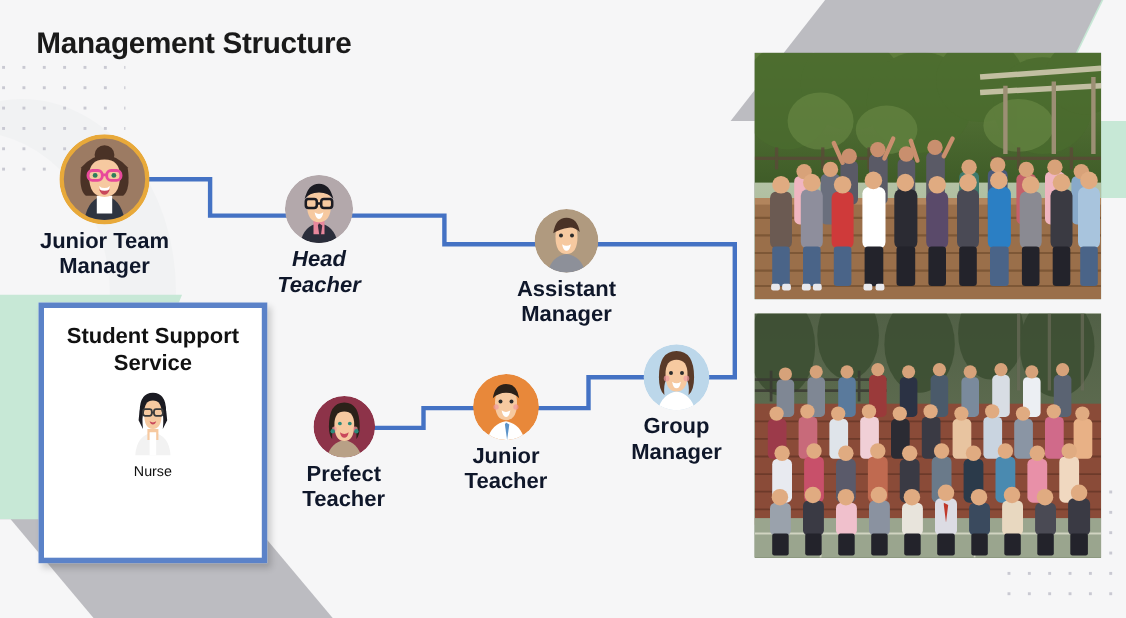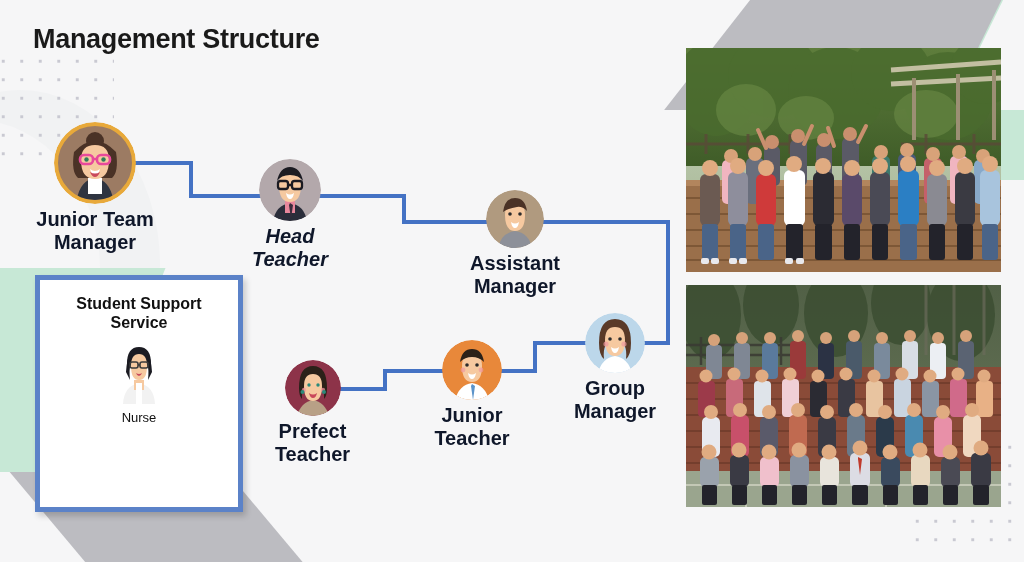--- a/index.html
+++ b/index.html
@@ -93,21 +93,21 @@
   
   .support-box {
     position:absolute; left:35px; top:275px;
     width:208px; height:237px;
     background:#ffffff;
     border:5px solid #5b82c8;
     box-shadow:3px 4px 6px rgba(0,0,0,.18);
   }
   .support-title {
     margin-top:14px; text-align:center;
-    font-size:16px; font-weight:bold; color:#111; line-height:1.2;
+    font-size:20px; font-weight:bold; color:#111; line-height:1.2;
     white-space:pre-line;
   }
   .support-row {
     display:flex; justify-content:space-around; align-items:flex-end;
     margin-top:10px; padding:0 6px;gap:12px;
   }
   .support-item { text-align:center; width:92px; }
   .support-item-label { font-size:13px; color:#111; margin-top:2px; }
   .support-row-single { display:flex; justify-content:center; margin-top:4px; }
 
@@ -225,21 +225,21 @@
         <path d="M26 34 q4 3 8 0 q-1 6 -4 6 q-3 0 -4 -6z" fill="#fff"></path>
         <circle cx="25" cy="26" r="1.8" fill="#2b2b2b"></circle>
         <circle cx="35" cy="26" r="1.8" fill="#2b2b2b"></circle>
         <circle cx="21" cy="31" r="2.6" fill="#f09aa0" opacity=".7"></circle>
         <circle cx="39" cy="31" r="2.6" fill="#f09aa0" opacity=".7"></circle>
       </g>
     </svg>
     <div class="node-label">Group Manager</div>
   </div>
 
-  <div class="node" style="left:412px; top:340px; width:120px;">
+  <div class="node" style="left:400px; top:340px; width:120px;">
     <svg class="avatar" width="60" height="60" viewBox="0 0 60 60">
       <circle cx="30" cy="30" r="30" fill="#e8883a"></circle>
       <clipPath id="clipJT">
           <circle cx="30" cy="30" r="30"></circle>
         </clipPath>
       <g clip-path="url(#clipJT)">
         <path d="M13 60 q4 -15 17 -17 q13 2 17 17z" fill="#ffffff"></path>
         <path d="M30 44 l3 2 l-2 14 l-2 -14z" fill="#5b93c9"></path>
         <path d="M20 26 q0 -13 10 -13 q10 0 10 13 q0 16 -10 16 q-10 0 -10 -16z" fill="#f6c9a0"></path>
         <path d="M18 22 q2 -13 12 -13 q10 0 12 13 q-5 -5 -12 -5 q-7 0 -12 5z" fill="#2b2119"></path>

